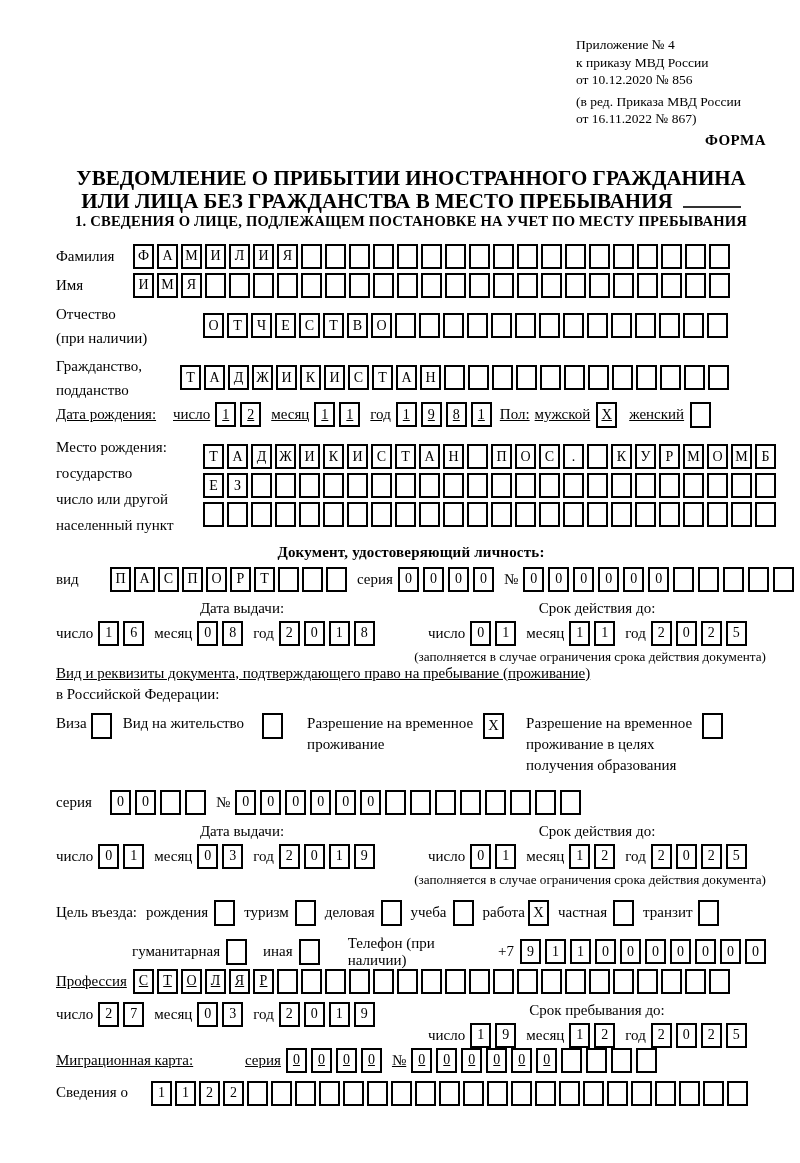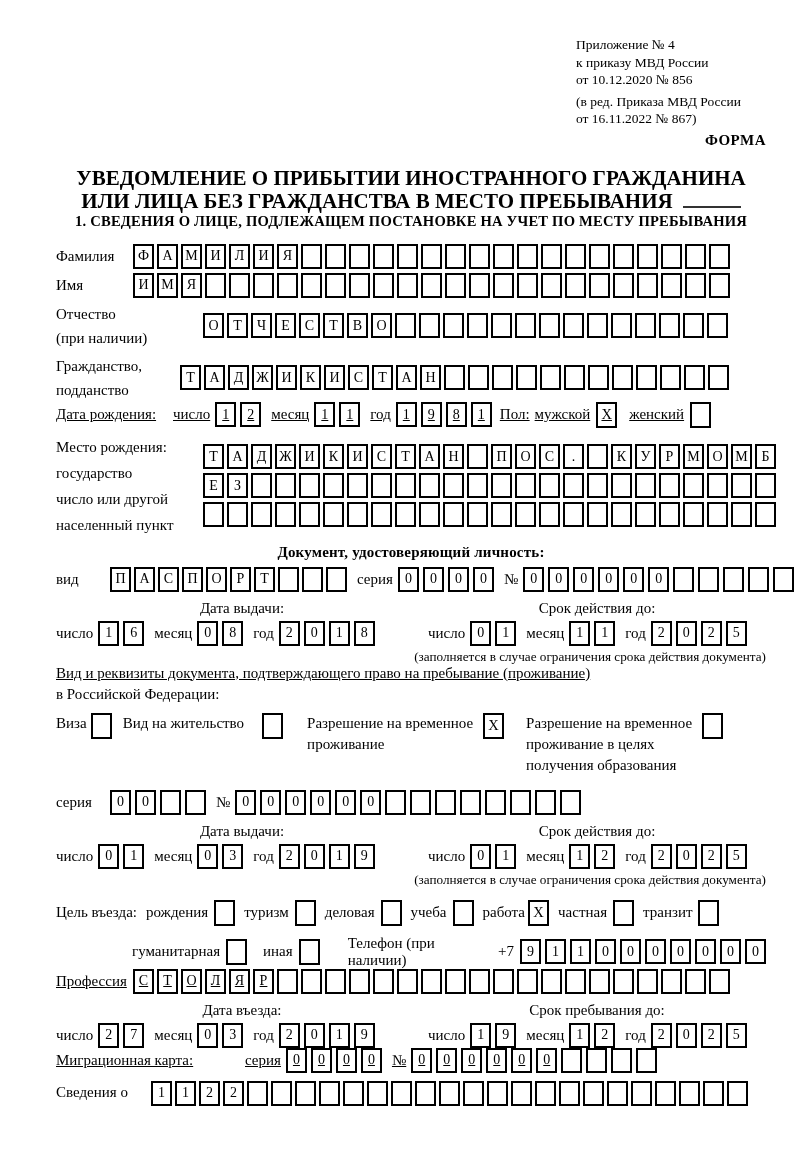--- a/index.html
+++ b/index.html
@@ -599,21 +599,20 @@
         <span class="cb"></span>
         <span class="cb"></span>
         <span class="cb"></span>
         <span class="cb"></span>
         <span class="cb"></span>
       </span>
   </div>
 
   <div class="dp">
     <div class="dp-l">
-      <div class="dp-title">Дата въезда:</div>
       <div class="dp-row">
         <span class="dlbl first">число</span>
         <span class="strip g4">
             <span class="cb">2</span>
             <span class="cb">7</span>
           </span>
         <span class="dlbl">месяц</span>
         <span class="strip g4">
             <span class="cb">0</span>
             <span class="cb">3</span>

